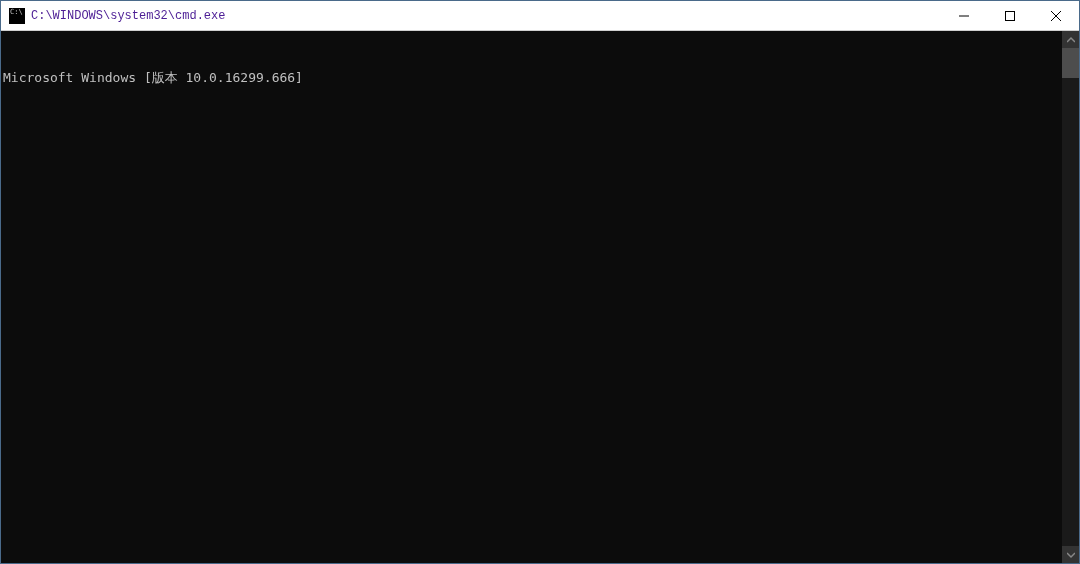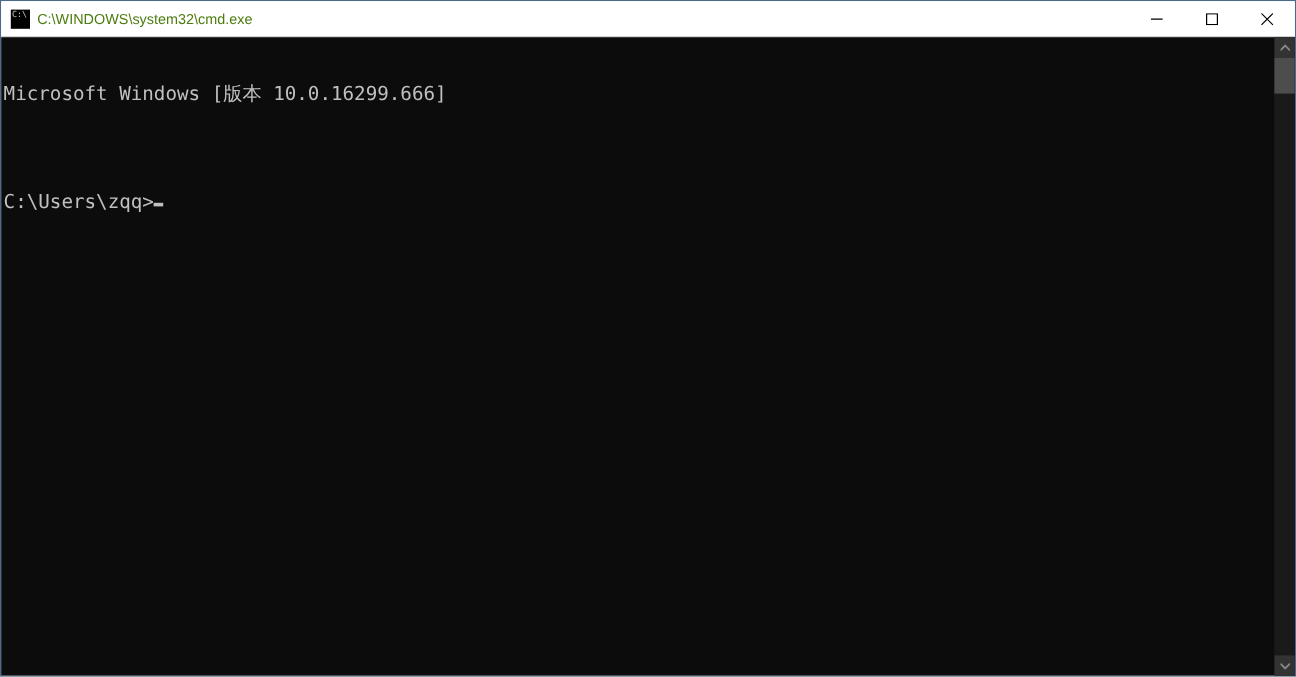--- a/index.html
+++ b/index.html
@@ -45,22 +45,23 @@
       color: #c0c0c0;
       font-size: 7px;
       font-family: monospace;
       position: absolute;
       top: 1px;
       left: 1px;
       line-height: 7px;
     }
     .titlebar-title {
       font-size: 12px;
-      color: #4d7c0f;
+      color: #4c1d95;
       flex: 1;
+      font-family: Liberation Mono, monospace;
     }
     .titlebar-controls {
       display: flex;
       height: 100%;
     }
     .titlebar-btn {
       width: 46px;
       height: 100%;
       display: flex;
       align-items: center;
@@ -75,21 +76,21 @@
     }
     .console-area {
       flex: 1;
       display: flex;
       background: #0c0c0c;
     }
     .console-content {
       flex: 1;
       padding: 2px 0 0 2px;
       font-family: "NSimSun", "SimSun", "Consolas", monospace;
-      font-size: 16px;
+      font-size: 13px;
       line-height: 18px;
       color: #c0c0c0;
       white-space: pre;
       overflow: hidden;
     }
     .console-line {
       display: block;
     }
     .prompt-line {
       display: flex;
@@ -166,21 +167,20 @@
           <line x1="0" y1="0" x2="10" y2="10" stroke="#000" stroke-width="1"></line>
           <line x1="10" y1="0" x2="0" y2="10" stroke="#000" stroke-width="1"></line>
         </svg>
       </button>
     </div>
   </div>
   <div class="console-area">
     <div class="console-content">
       <span class="console-line">Microsoft Windows [版本 10.0.16299.666]</span>
       <span class="console-line"></span>
-      <span class="prompt-line"><span>C:\Users\zqq&gt;</span><span class="cursor"></span></span>
     </div>
     <div class="scrollbar">
       <div class="scrollbar-btn">
         <svg viewBox="0 0 8 8">
           <path d="M0 6 L4 2 L8 6" fill="none" stroke="#888" stroke-width="1.5"></path>
         </svg>
       </div>
       <div class="scrollbar-track">
         <div class="scrollbar-thumb"></div>
       </div>

